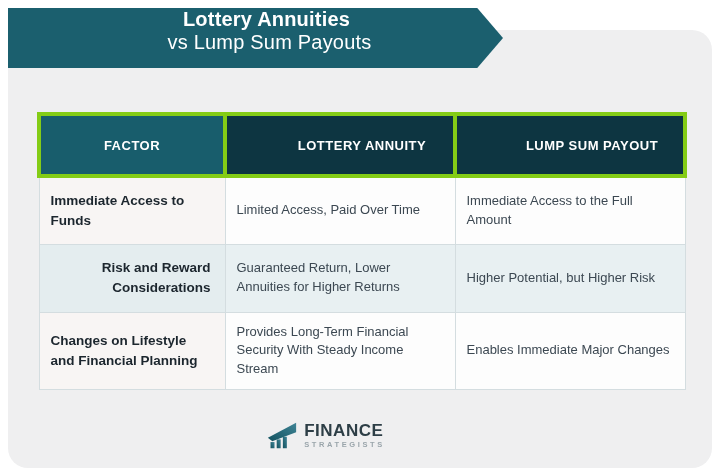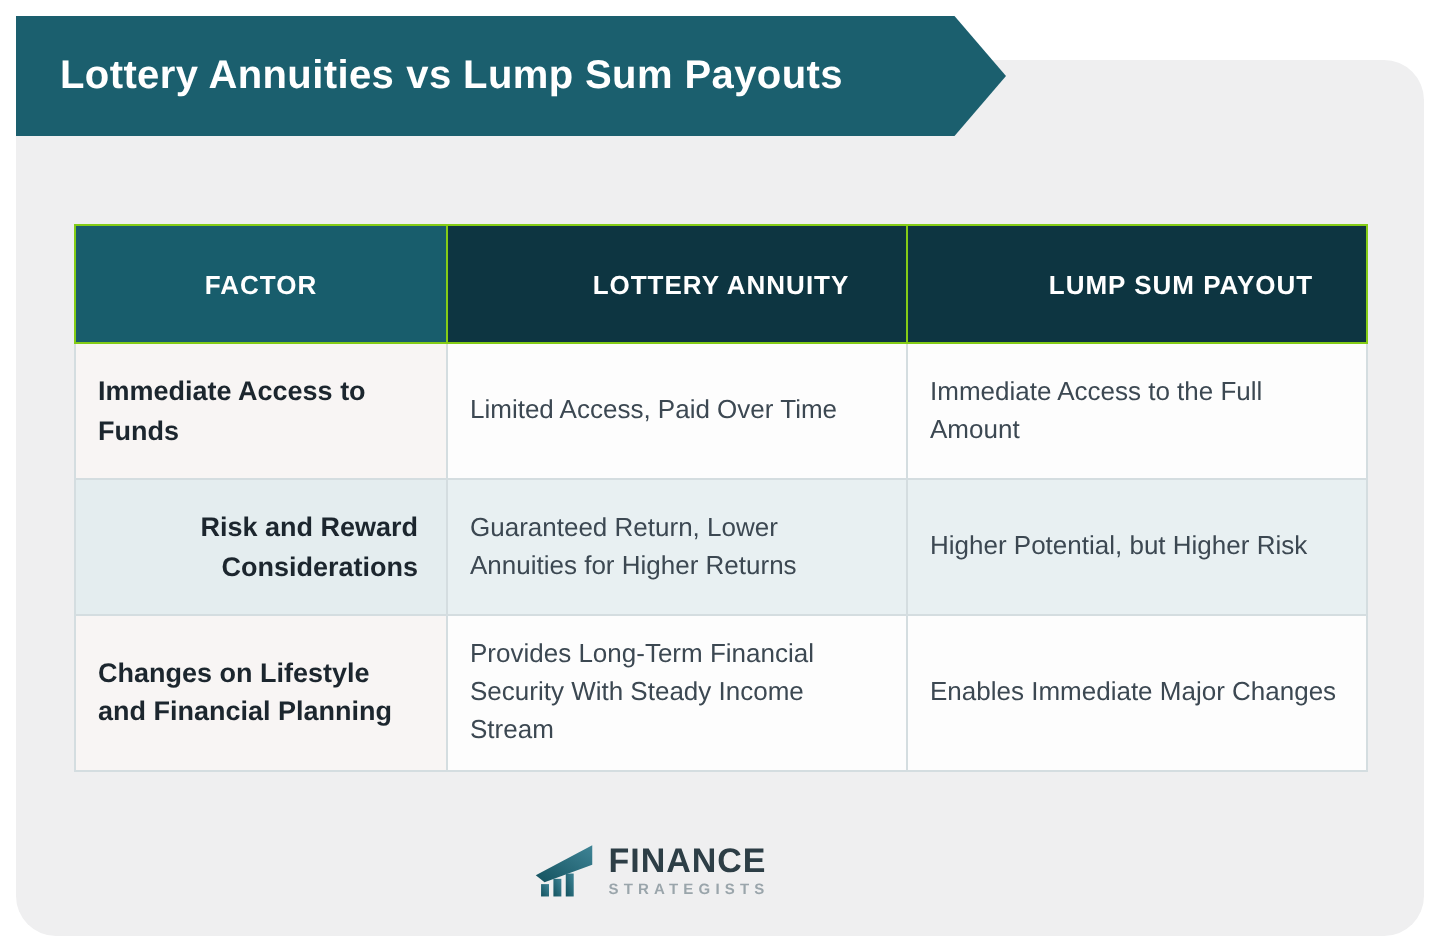--- a/index.html
+++ b/index.html
@@ -11,36 +11,36 @@
   }
   .card{
     position:absolute;left:8px;top:30px;width:704px;height:438px;
     background:#efeff0;border-radius:20px;
   }
   .banner{
     position:absolute;left:8px;top:8px;width:495px;height:60px;
     background:#1b5f6e;
     clip-path:polygon(0 0,94.8% 0,100% 50%,94.8% 100%,0 100%);
     display:flex;align-items:center;padding-left:22px;box-sizing:border-box;
-    color:#ffffff;font-size:20px;letter-spacing:0.2px;
+    color:#ffffff;font-size:20px;letter-spacing:0.2px;flex-direction:column;
   }
   .banner .bold{font-weight:bold;}
-  .banner .rest{margin-left:6px;font-weight:bold;}
+  .banner .rest{margin-left:6px;font-weight:normal;}
   table.cmp{
     position:absolute;left:37px;top:112px;width:646px;
     border-collapse:collapse;table-layout:fixed;
     font-size:13px;
   }
   table.cmp col.c1{width:186px;}
   table.cmp col.c2{width:230px;}
   table.cmp col.c3{width:230px;}
   table.cmp th{
     height:56px;color:#ffffff;font-weight:bold;font-size:13px;
     letter-spacing:0.5px;text-align:center;vertical-align:middle;
-    border:1px solid #84cc16;
+    border:4px solid #84cc16;
   }
   th.th-factor{background:#185d6c;}
   th.th-dark{background:#0d3541;padding-left:45px;}
   table.cmp td{
     border:1px solid #d4dde0;vertical-align:middle;
     padding:10px 14px 10px 11px;line-height:1.45;
   }
   td.factor{
     font-weight:bold;color:#1c262e;font-size:13.5px;line-height:1.5;
     background:#f8f5f4;

